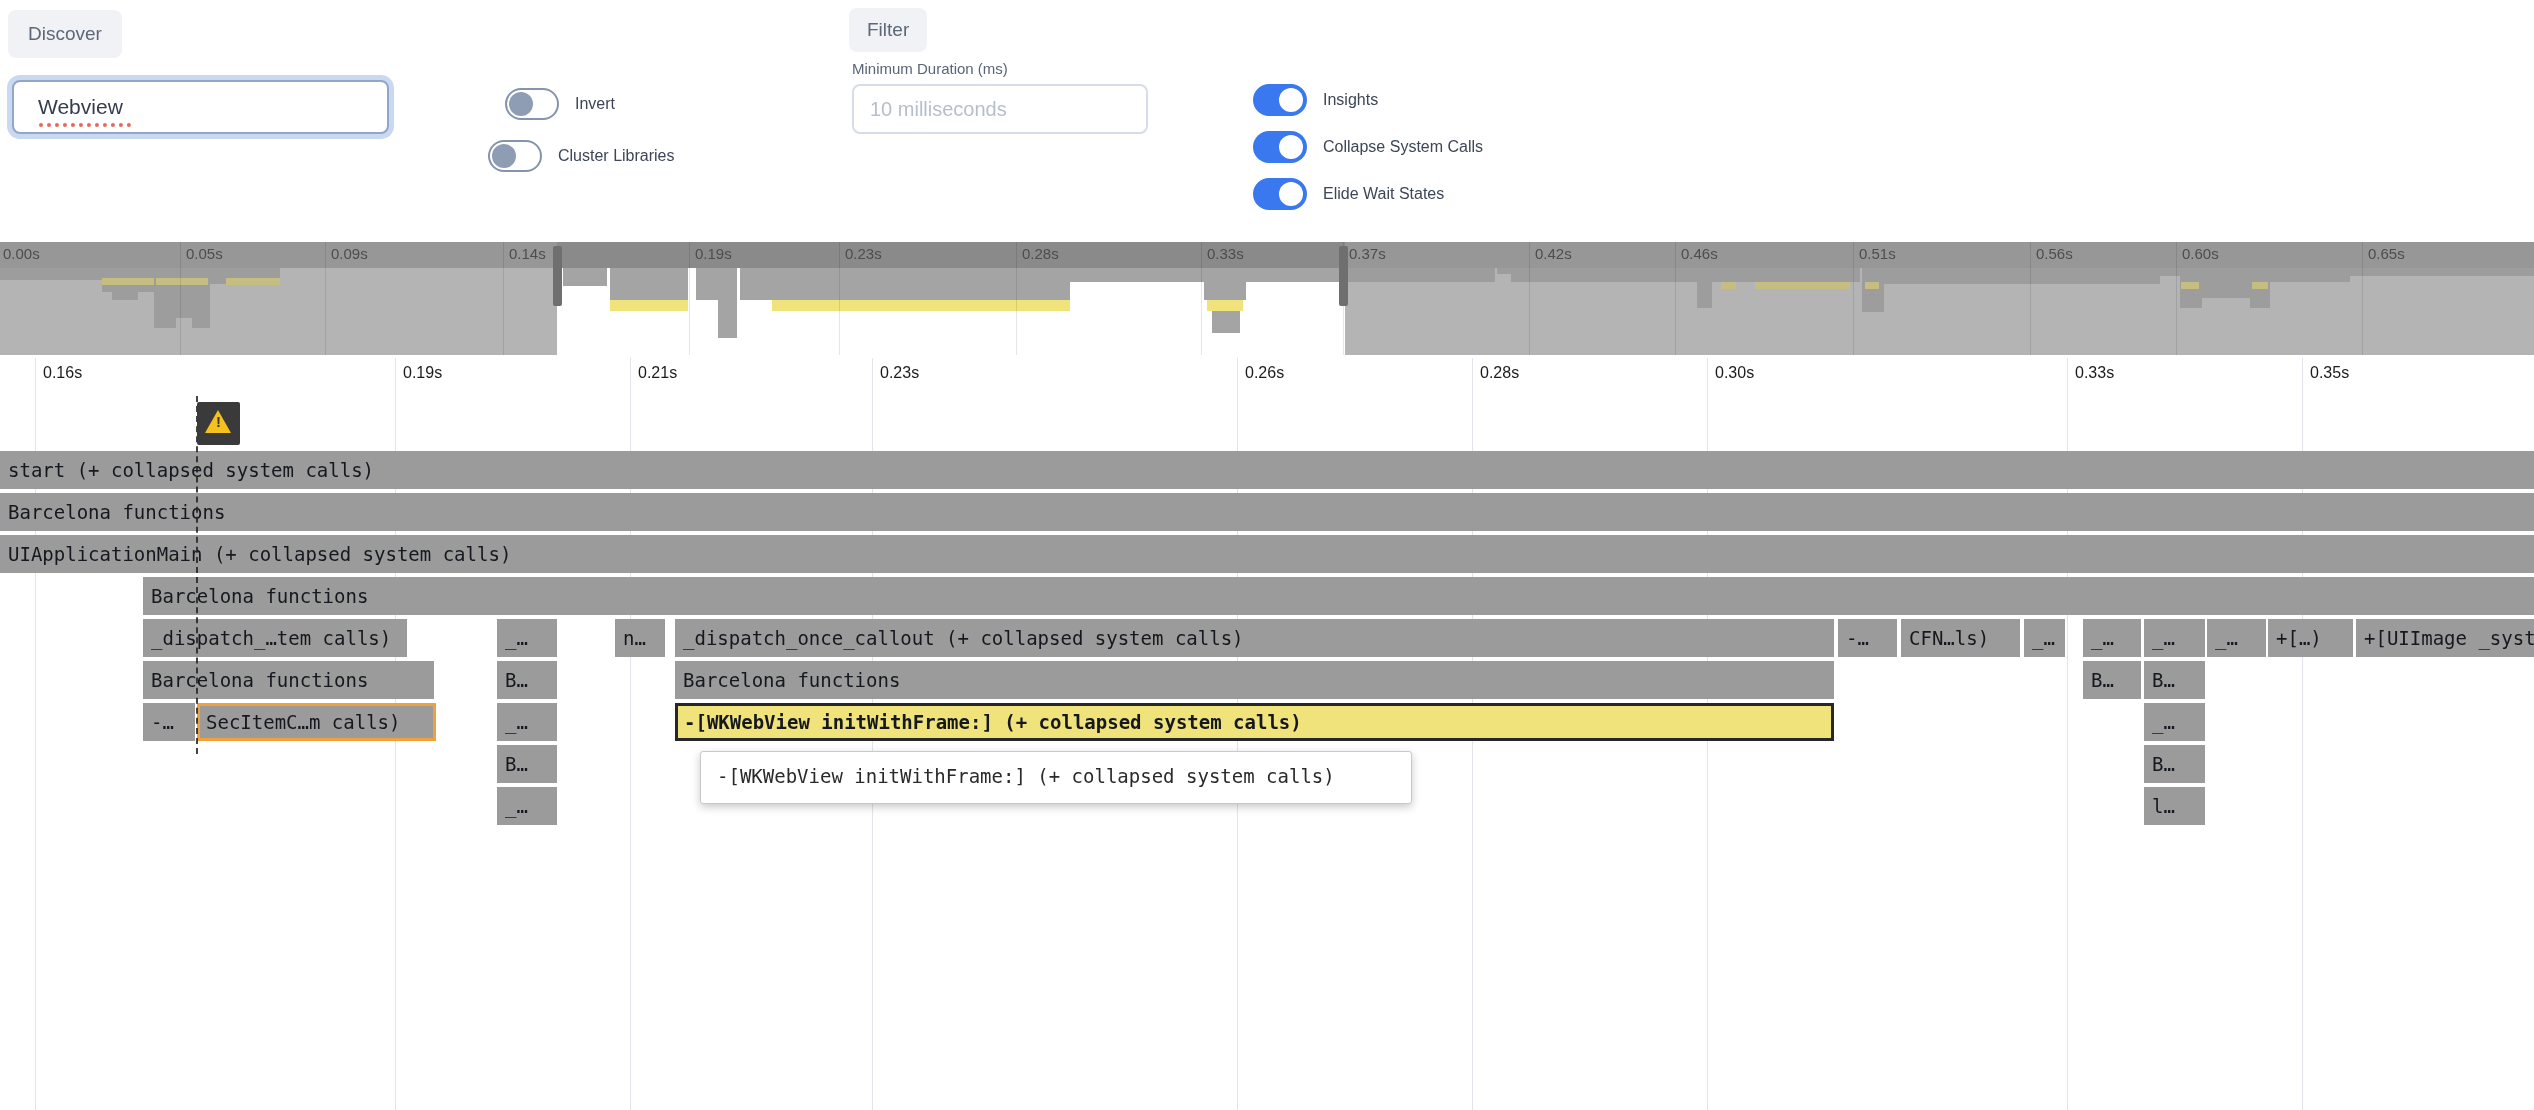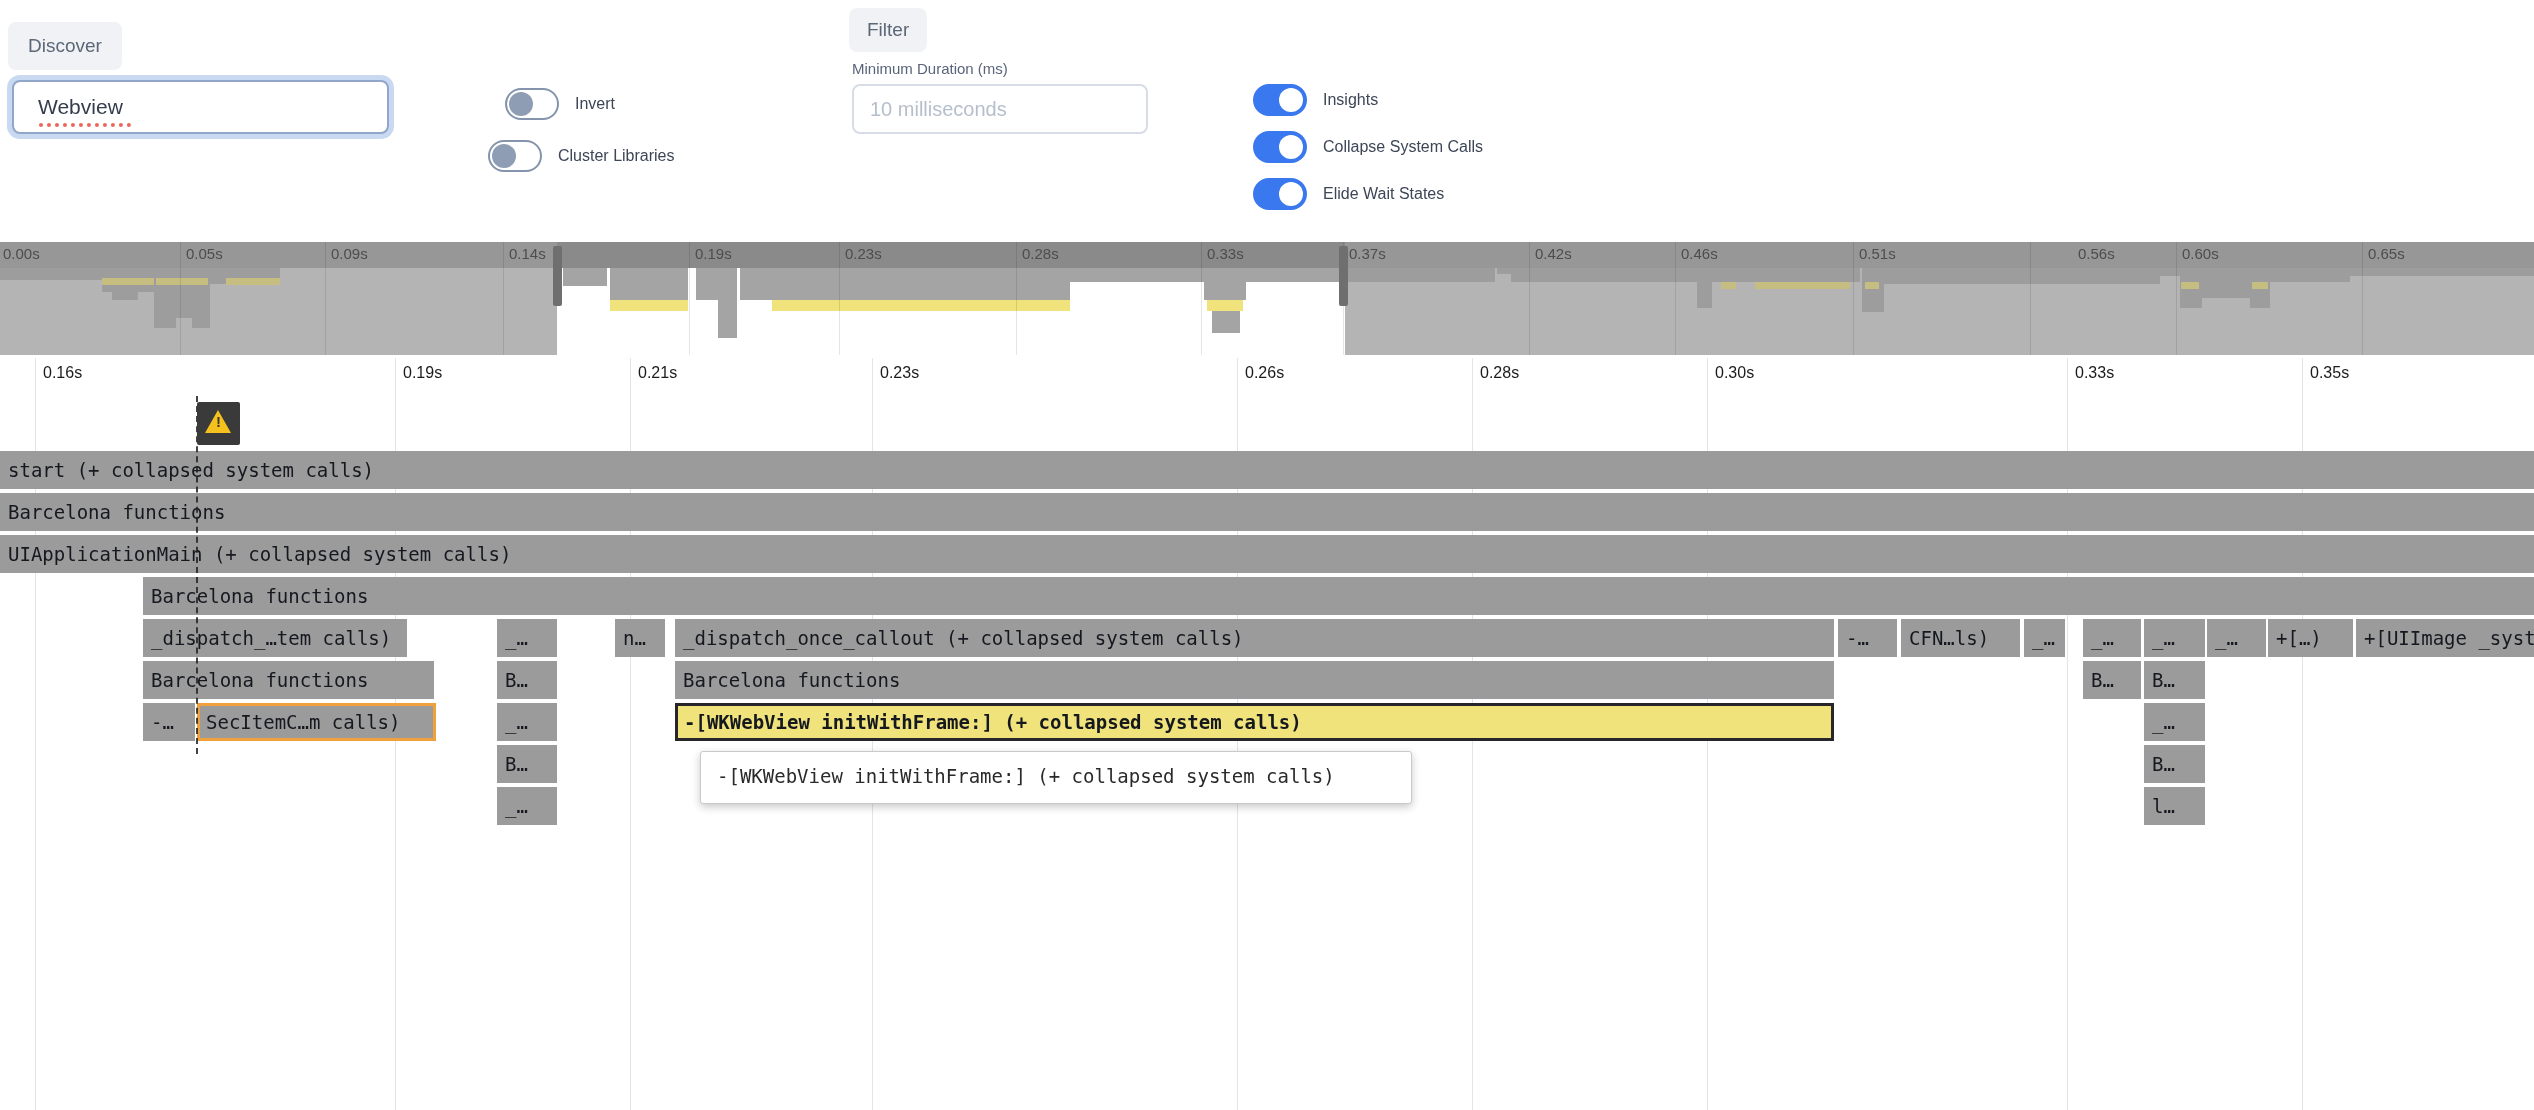--- a/index.html
+++ b/index.html
@@ -69,21 +69,21 @@
   #tooltip{position:absolute;left:700px;top:751px;width:678px;background:#fff;
         border:1px solid #c9c9c9;border-radius:3px;
         box-shadow:0 3px 8px rgba(0,0,0,0.22);padding:10px 16px 12px 16px;
         font-family:"DejaVu Sans Mono","Liberation Mono",monospace;font-size:19px;
         line-height:29px;color:#2a2a2a;}
   #tooltip .lib{color:#a59d72;}
 </style>
 </head>
 <body>
 
-<button class="chip" style="left:8px;top:10px;margin-top:12px;">Discover</button>
+<button class="chip" style="left:8px;top:10px;">Discover</button>
 
 <div class="search-wrap">
   <input type="text" spellcheck="false" value="Webview" style="">
   <div class="squiggle"></div>
 </div>
 
 <div class="toggle-row" style="left:505px;top:88px;">
   <div class="toggle off">
       <div class="knob"></div>
     </div>
@@ -181,21 +181,21 @@
     <div class="ticklabel" style="left: 1207px;">0.33s</div>
     <div class="tickline" style="left: 1343px;"></div>
     <div class="ticklabel" style="left: 1349px;">0.37s</div>
     <div class="tickline" style="left: 1529px;"></div>
     <div class="ticklabel" style="left: 1535px;">0.42s</div>
     <div class="tickline" style="left: 1675px;"></div>
     <div class="ticklabel" style="left: 1681px;">0.46s</div>
     <div class="tickline" style="left: 1853px;"></div>
     <div class="ticklabel" style="left: 1859px;">0.51s</div>
     <div class="tickline" style="left: 2030px;"></div>
-    <div class="ticklabel" style="left: 2036px; margin-left: 42px;">0.56s</div>
+    <div class="ticklabel" style="left: 2036px;">0.56s</div>
     <div class="tickline" style="left: 2176px;"></div>
     <div class="ticklabel" style="left: 2182px;">0.60s</div>
     <div class="tickline" style="left: 2362px;"></div>
     <div class="ticklabel" style="left: 2368px;">0.65s</div>
     <div class="handle" style="left: 553px;"></div>
     <div class="handle" style="left: 1339px;"></div>
   </div>
 
 <div id="chart">
     <div class="gridline" style="left: 35px;"></div>

